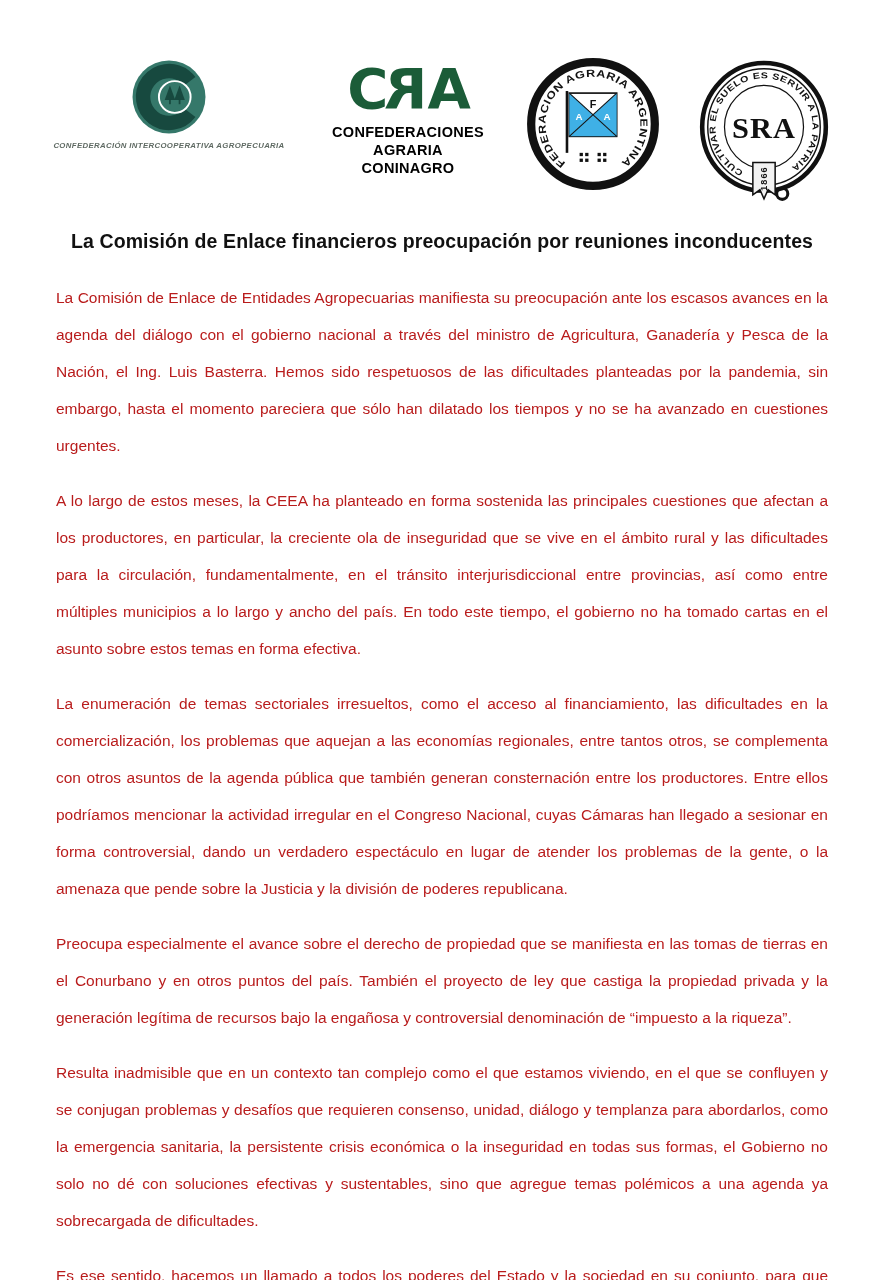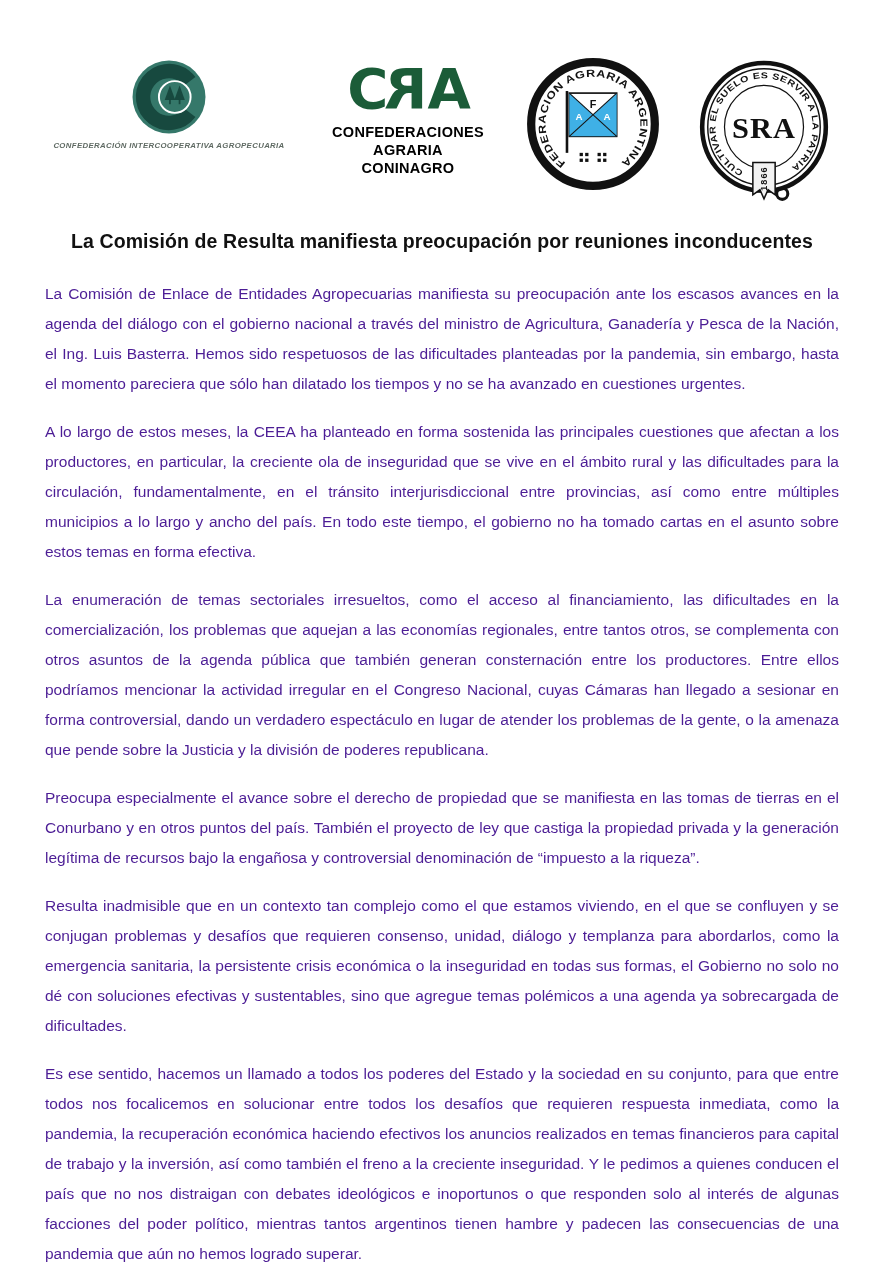--- a/index.html
+++ b/index.html
@@ -40,22 +40,22 @@
   .sra{width:150px;}
   svg{display:block;}
   
   .doc-title{
     text-align:center;font-size:19.5px;font-weight:700;color:#111;
     margin:22px 40px 0;letter-spacing:.1px;
   }
   
   .doc-body{width:794px;margin:26px auto 0;}
   .doc-body p{
-    margin:0 0 18px;text-align:justify;
-    font-size:15.5px;line-height:30px;color:#4c1d95;
+    margin:0 11px 18px;text-align:justify;
+    font-size:15.5px;line-height:37px;color:#b91c1c;
   }
 </style>
 </head>
 <body>
 
 <div class="page">
 
   <div class="logo-strip">
 
     <div class="logo-block coninagro">
@@ -129,21 +129,21 @@
         <g>
           <path d="M59,105 L81,105 L81,137 L74,132 L70,141 L66,132 L59,137 Z" fill="#f2f2f2" stroke="#111111" stroke-width="1.5"></path>
           <text x="70" y="124" text-anchor="middle" font-size="9" font-weight="bold" fill="#111111" letter-spacing="1" transform="rotate(-90 70 121)">1866</text>
           <circle cx="88" cy="136" r="5.5" fill="none" stroke="#111111" stroke-width="3"></circle>
         </g>
       </svg>
     </div>
 
   </div>
 
-  <h1 class="doc-title">La Comisión de Resulta manifiesta preocupación por reuniones inconducentes</h1>
+  <h1 class="doc-title">La Comisión de Enlace financieros preocupación por reuniones inconducentes</h1>
 
   <div class="doc-body">
       <p>La Comisión de Enlace de Entidades Agropecuarias manifiesta su preocupación ante los escasos avances en la agenda del diálogo con el gobierno nacional a través del ministro de Agricultura, Ganadería y Pesca de la Nación, el Ing. Luis Basterra. Hemos sido respetuosos de las dificultades planteadas por la pandemia, sin embargo, hasta el momento pareciera que sólo han dilatado los tiempos y no se ha avanzado en cuestiones urgentes.</p>
       <p>A lo largo de estos meses, la CEEA ha planteado en forma sostenida las principales cuestiones que afectan a los productores, en particular, la creciente ola de inseguridad que se vive en el ámbito rural y las dificultades para la circulación, fundamentalmente, en el tránsito interjurisdiccional entre provincias, así como entre múltiples municipios a lo largo y ancho del país. En todo este tiempo, el gobierno no ha tomado cartas en el asunto sobre estos temas en forma efectiva.</p>
       <p>La enumeración de temas sectoriales irresueltos, como el acceso al financiamiento, las dificultades en la comercialización, los problemas que aquejan a las economías regionales, entre tantos otros, se complementa con otros asuntos de la agenda pública que también generan consternación entre los productores. Entre ellos podríamos mencionar la actividad irregular en el Congreso Nacional, cuyas Cámaras han llegado a sesionar en forma controversial, dando un verdadero espectáculo en lugar de atender los problemas de la gente, o la amenaza que pende sobre la Justicia y la división de poderes republicana.</p>
       <p>Preocupa especialmente el avance sobre el derecho de propiedad que se manifiesta en las tomas de tierras en el Conurbano y en otros puntos del país. También el proyecto de ley que castiga la propiedad privada y la generación legítima de recursos bajo la engañosa y controversial denominación de “impuesto a la riqueza”.</p>
       <p>Resulta inadmisible que en un contexto tan complejo como el que estamos viviendo, en el que se confluyen y se conjugan problemas y desafíos que requieren consenso, unidad, diálogo y templanza para abordarlos, como la emergencia sanitaria, la persistente crisis económica o la inseguridad en todas sus formas, el Gobierno no solo no dé con soluciones efectivas y sustentables, sino que agregue temas polémicos a una agenda ya sobrecargada de dificultades.</p>
       <p>Es ese sentido, hacemos un llamado a todos los poderes del Estado y la sociedad en su conjunto, para que entre todos nos focalicemos en solucionar entre todos los desafíos que requieren respuesta inmediata, como la pandemia, la recuperación económica haciendo efectivos los anuncios realizados en temas financieros para capital de trabajo y la inversión, así como también el freno a la creciente inseguridad. Y le pedimos a quienes conducen el país que no nos distraigan con debates ideológicos e inoportunos o que responden solo al interés de algunas facciones del poder político, mientras tantos argentinos tienen hambre y padecen las consecuencias de una pandemia que aún no hemos logrado superar.</p>
     </div>
 

